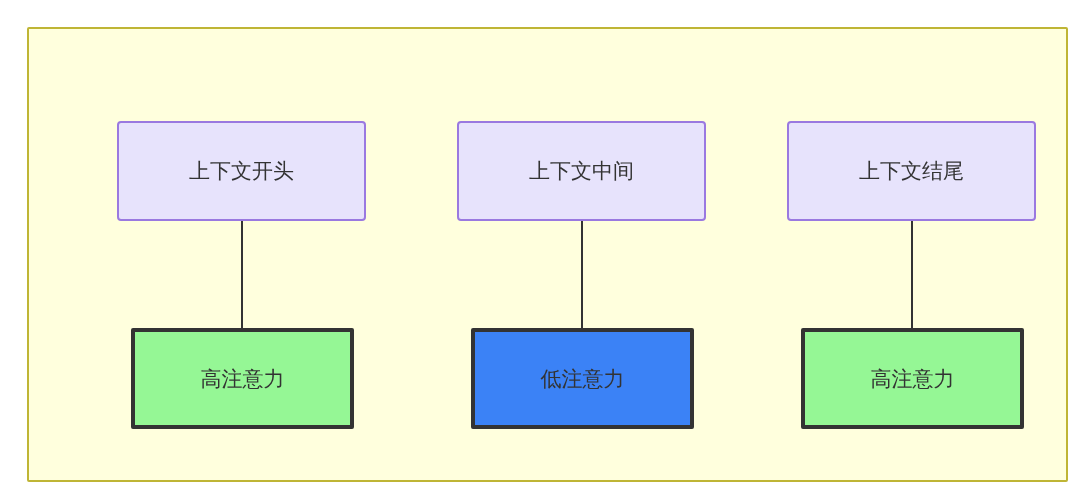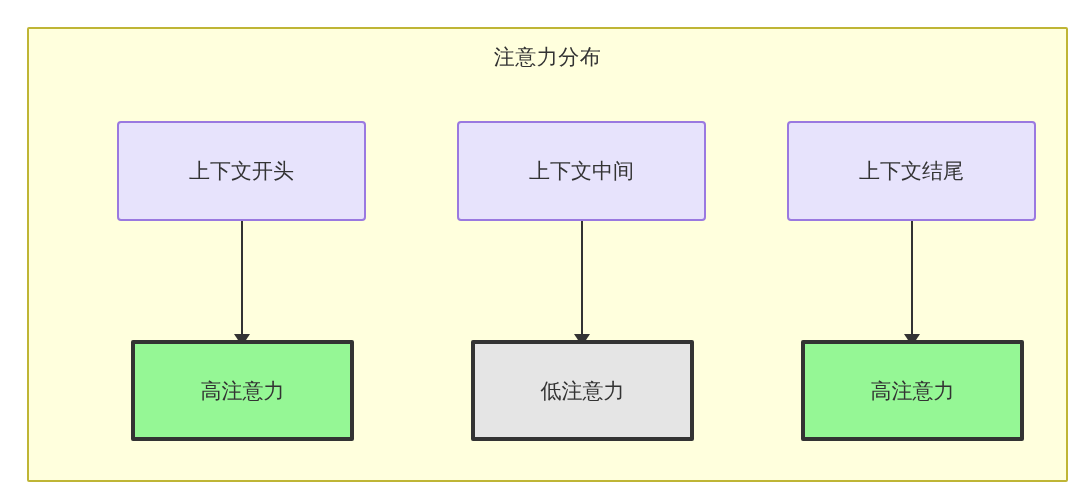--- a/index.html
+++ b/index.html
@@ -68,31 +68,31 @@
     font-size: 21px;
   }
   .node-top.col1 { left: 88px; }
   .node-top.col2 { left: 428px; }
   .node-top.col3 { left: 758px; }
 
   
   .node-bottom {
     width: 223px;
     height: 101px;
-    top: 311px;
+    top: 299px;
     border: 4px solid #333333;
     border-radius: 2px;
     font-size: 21px;
   }
   .node-bottom.col1 { left: 102px; }
   .node-bottom.col2 { left: 442px; }
   .node-bottom.col3 { left: 772px; }
 
   .fill-high { background: #95f795; }
-  .fill-low  { background: #e5e5e5; }
+  .fill-low  { background: #3b82f6; }
 
   
   .edge {
     position: absolute;
     top: 192px;
     width: 2px;
     height: 117px;
     background: #333333;
   }
   .edge.col1 { left: 212px; }
@@ -112,21 +112,20 @@
   .arrowhead.col2 { left: 545px; }
   .arrowhead.col3 { left: 875px; }
 </style>
 </head>
 <body>
 
 <div id="canvas">
 
   <div class="subgraph">
 
-    <div class="subgraph-title">注意力分布</div>
 
     <div class="node node-top col1">上下文开头</div>
 
     <div class="node node-top col3">上下文结尾</div>
 
     <div class="node node-top col2">上下文中间</div>
 
     <div class="edge col1"></div>
     <div class="arrowhead col1"></div>
 

